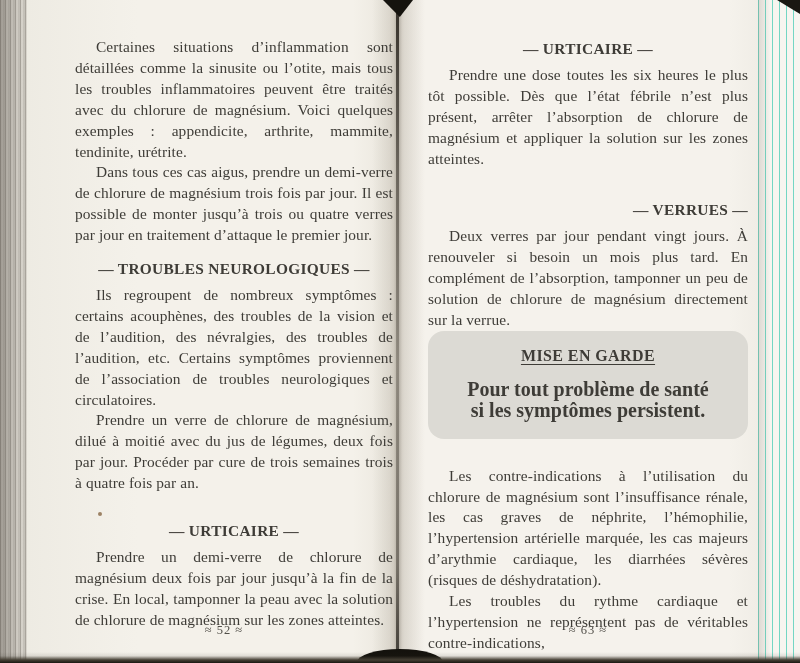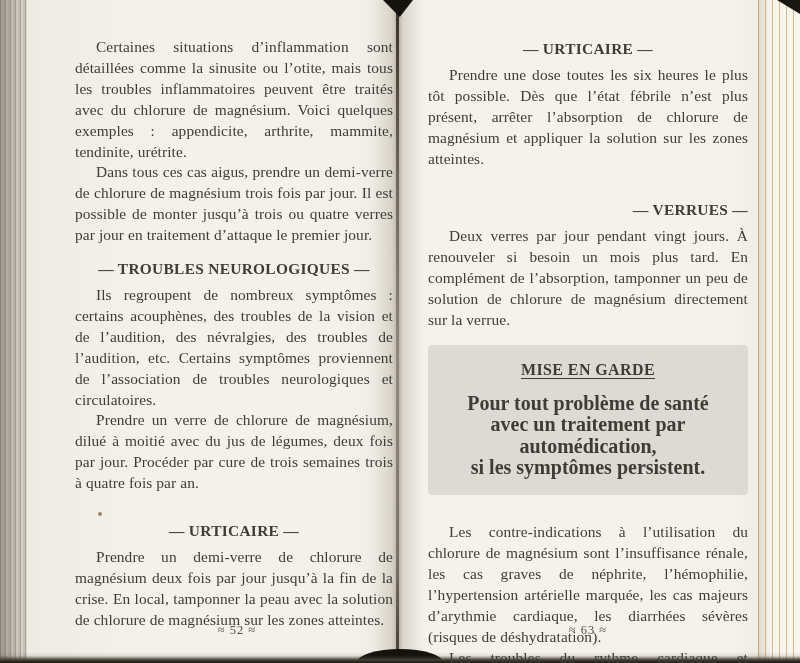--- a/index.html
+++ b/index.html
@@ -2,21 +2,21 @@
 <html><head>
 <meta charset="utf-8">
 <style>
   html,body { margin:0; padding:0; background:#d8d4cc; }
   * { box-sizing:border-box; }
 
   .book {
     position:relative;
     width:800px; height:663px;
     overflow:hidden;
-    background:#fdba74;
+    background:#5eead4;
     font-family:"Liberation Serif","DejaVu Serif",serif;
     color:#3e3c37;
   }
 
   
   .edge-left {
     position:absolute; left:0; top:0; width:27px; height:100%;
     background:
       linear-gradient(90deg, rgba(88,82,74,0.45) 0, rgba(88,82,74,0.05) 70%, rgba(88,82,74,0) 100%),
       repeating-linear-gradient(90deg,#aaa59d 0 1px,#d9d5cd 1px 3px,#c7c3bb 3px 5px);
@@ -79,41 +79,40 @@
   }
   .heading {
     margin:13px 0 5px; text-align:center; text-indent:0;
     font-weight:bold; letter-spacing:0.3px; white-space:nowrap;
   }
   .heading.h-urticaire { margin-top:27px; }
   .heading.h-varicelle { margin:2px 0 5px; }
   .heading.h-verrues   { margin:31px 0 5px;text-align:right; }
 
   .warning-box {
-    margin-top:14px;
     background:#dcdad4;
-    border-radius:4px;
+    border-radius:16px;
     padding:15px 18px 17px;
     text-align:center;
   }
   .warning-title {
     margin:0 0 12px;
     font-weight:bold; font-size:16px; letter-spacing:0.4px;
     text-decoration:underline; text-underline-offset:3px;
   }
   .warning-line {
     font-weight:600; font-size:20px; line-height:21.4px;
   }
   .after-box { margin-top:27px; }
 
   .page-number {
     position:absolute; top:623px;
     font-size:12.5px; color:#504e48; text-align:center; letter-spacing:1px;
   }
-  .page-number.pn-left  { left:78px;  width:318px; }
+  .page-number.pn-left  { left:65px;  width:318px; }
   .page-number.pn-right { left:428px; width:320px; }
 </style>
 </head>
 <body>
 
 <div class="book">
 
   <div class="left-page-surface"></div>
   <div class="right-page-surface"></div>
   <div class="edge-left"></div>
@@ -138,21 +137,20 @@
 
   <div class="col col-right">
     <p class="heading h-varicelle">— URTICAIRE —</p>
     <p class="para">Prendre une dose toutes les six heures le plus tôt possible. Dès que l’état fébrile n’est plus présent, arrêter l’absorption de chlorure de magnésium et appliquer la solution sur les zones atteintes.</p>
     <p class="heading h-verrues">— VERRUES —</p>
     <p class="para">Deux verres par jour pendant vingt jours. À renouveler si besoin un mois plus tard. En complément de l’absorption, tamponner un peu de solution de chlorure de magnésium directement sur la verrue.</p>
 
     <div class="warning-box">
       <p class="warning-title">MISE EN GARDE</p>
       <div class="warning-line">Pour tout problème de santé</div>
-      <div class="warning-line">avec un traitement par automédication,</div>
       <div class="warning-line">si les symptômes persistent.</div>
     </div>
 
     <p class="para after-box">Les contre-indications à l’utilisation du chlorure de magnésium sont l’insuffisance rénale, les cas graves de néphrite, l’hémophilie, l’hypertension artérielle marquée, les cas majeurs d’arythmie cardiaque, les diarrhées sévères (risques de déshydratation).</p>
     <p class="para">Les troubles du rythme cardiaque et l’hypertension ne représentent pas de véritables contre-indications,</p>
   </div>
 
   <div class="page-number pn-left">≈ 52 ≈</div>
   <div class="page-number pn-right">≈ 63 ≈</div>
 

